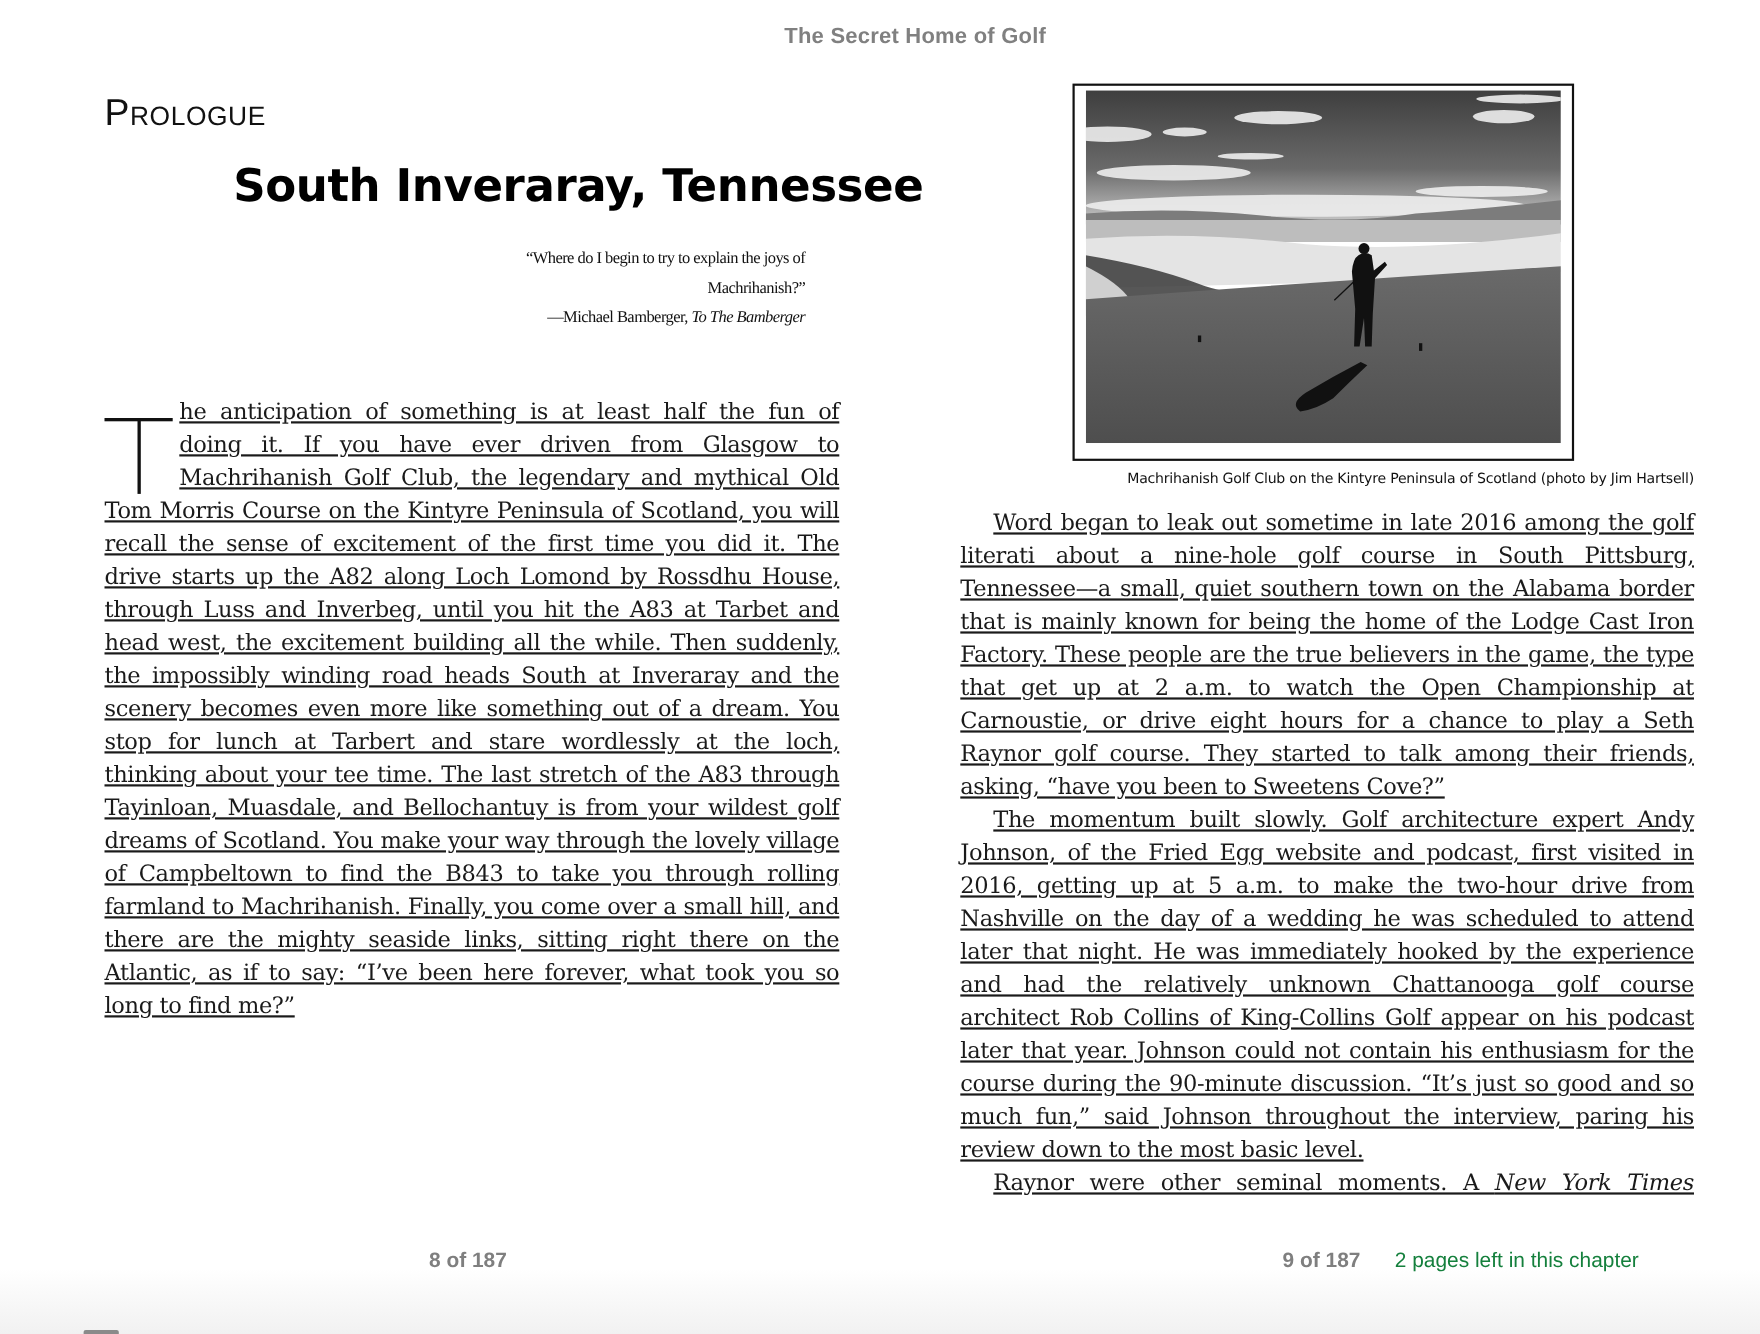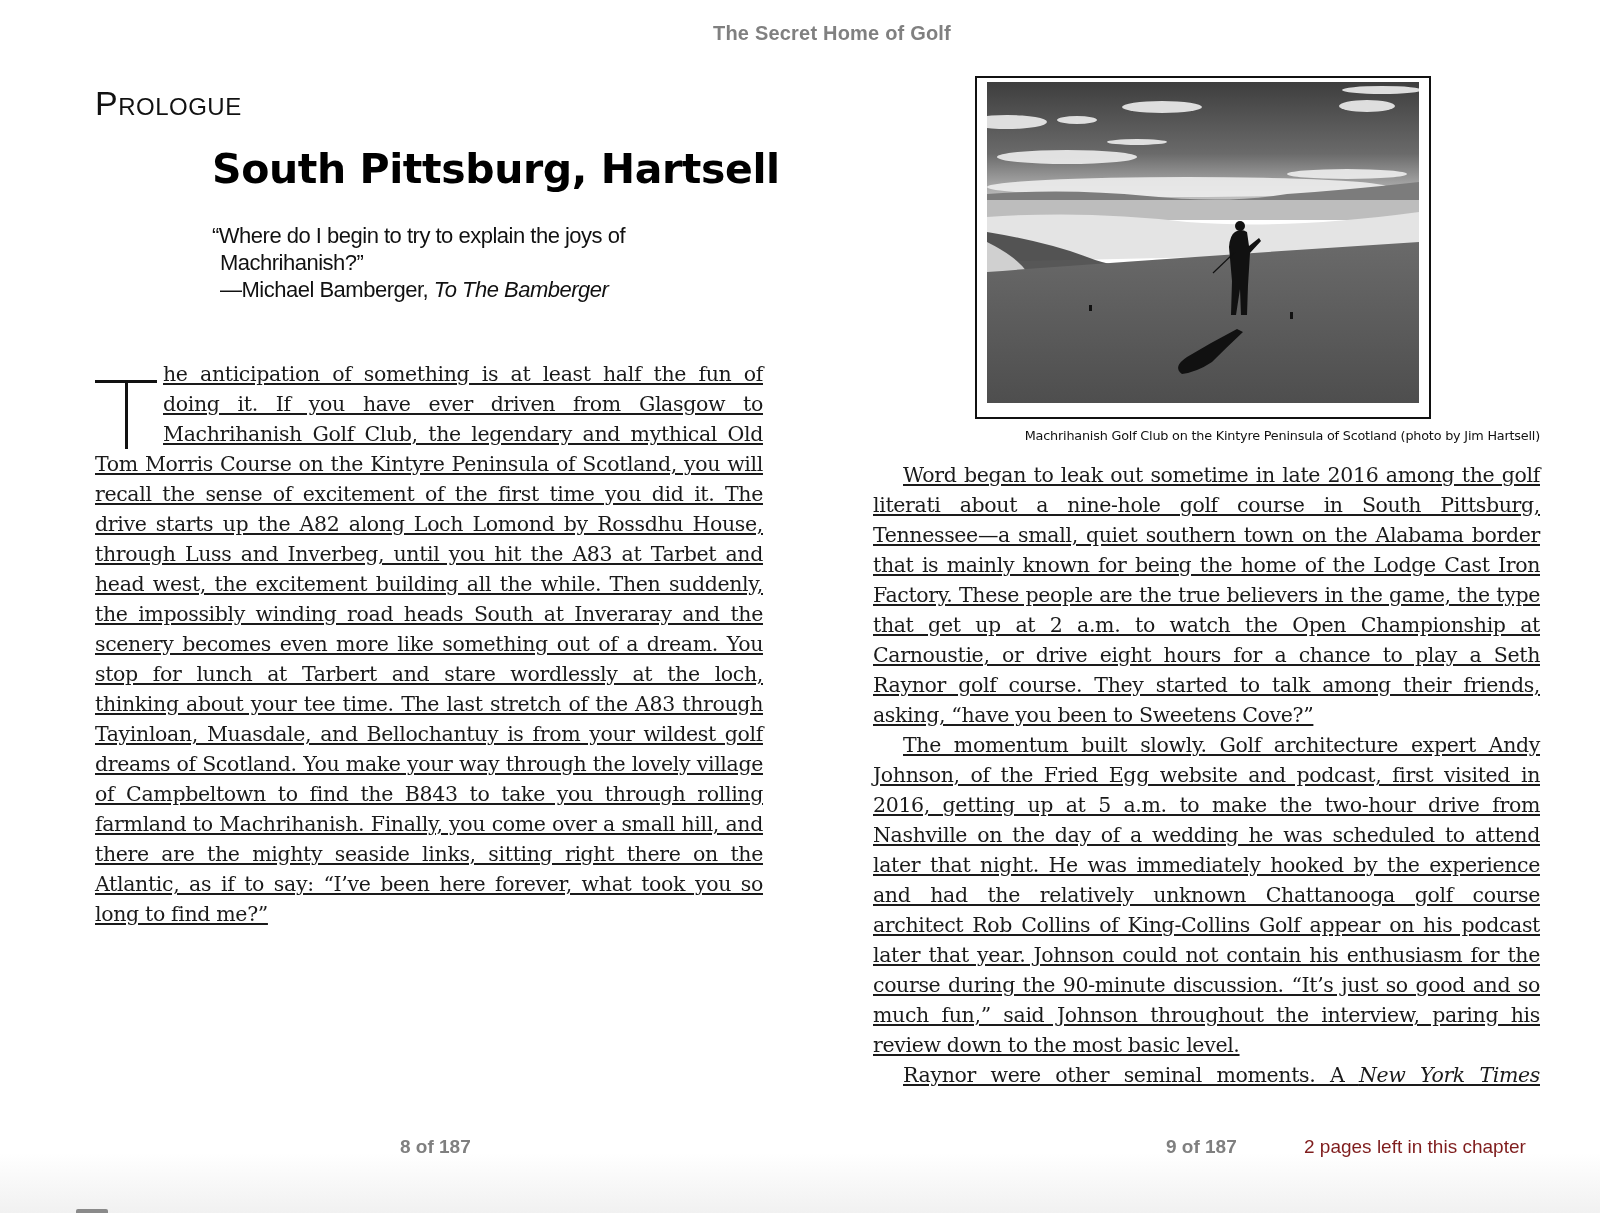--- a/index.html
+++ b/index.html
@@ -22,22 +22,23 @@
     font-variant:small-caps; letter-spacing:0.5px; font-weight:normal;
     text-transform:none;
   }
   .chapter-title {
     position:absolute; top:145px; left:117px;
     font-family:"DejaVu Sans", sans-serif; font-weight:bold; font-size:41px;
     color:#000; letter-spacing:-0.4px; white-space:nowrap;
   }
   .epigraph {
     position:absolute; top:222px; left:117px; width:520px;
-    font-family:Liberation Sans, sans-serif; font-size:22px; line-height:27px; color:#111;
+    font-family:Liberation Serif, serif; font-size:15px; line-height:27px; color:#111;
     letter-spacing:-0.5px;
+    text-align:right;
   }
   .epigraph .indent { display:block; padding-left:8px; }
   .epigraph .quote-text { display:block; }
   .epigraph .attrib-line { display:block; padding-left:8px; }
   .body-text {
     font-family:"DejaVu Serif", serif; font-size:20.5px; line-height:30px;
     color:#1a1a1a; text-align:justify; letter-spacing:-0.35px; margin:0;text-decoration:underline;
   }
   .left-body { position:absolute; top:359px; left:0; width:668px; }
   .dropcap {
@@ -66,39 +67,39 @@
   .right-body em { font-style:italic; }
   
   .footer-fade {
     position:absolute; left:0; bottom:0; width:1600px; height:60px;
     background:linear-gradient(#ffffff, #f1f1f1);
   }
   .page-num {
     position:absolute; top:1136px; font-family:"Liberation Sans", sans-serif;
     font-weight:bold; font-size:19px; color:#7f7f7f;
   }
-  .page-num.left { left:400px; }
+  .page-num.left { left:390px; }
   .page-num.right { left:1166px; }
   .pages-left {
-    position:absolute; top:1136px; left:1304px;
-    font-family:"Liberation Sans", sans-serif; font-size:19px; color:#7f1d1d;
+    position:absolute; top:1136px; left:1268px;
+    font-family:"Liberation Sans", sans-serif; font-size:19px; color:#15803d;
   }
   .scroll-handle {
     position:absolute; left:76px; top:1209px; width:32px; height:4px;
     background:#8a8a8a; border-radius:2px 2px 0 0;
   }
 </style>
 </head>
 <body>
 
 <div class="book-title">The Secret Home of Golf</div>
 
 <div class="left-page">
   <div class="chapter-label">Prologue</div>
-  <div class="chapter-title">South Pittsburg, Hartsell</div>
+  <div class="chapter-title">South Inveraray, Tennessee</div>
   <div class="epigraph">
     <span class="quote-text">“Where do I begin to try to explain the joys of</span>
     <span class="indent">Machrihanish?”</span>
     <span class="attrib-line"><span>—Michael Bamberger, </span><em>To The Bamberger</em></span>
   </div>
   <div class="left-body">
     <div class="dropcap">
       <span class="bar-h"></span>
       <span class="bar-v"></span>
       <span class="letter">T</span>

